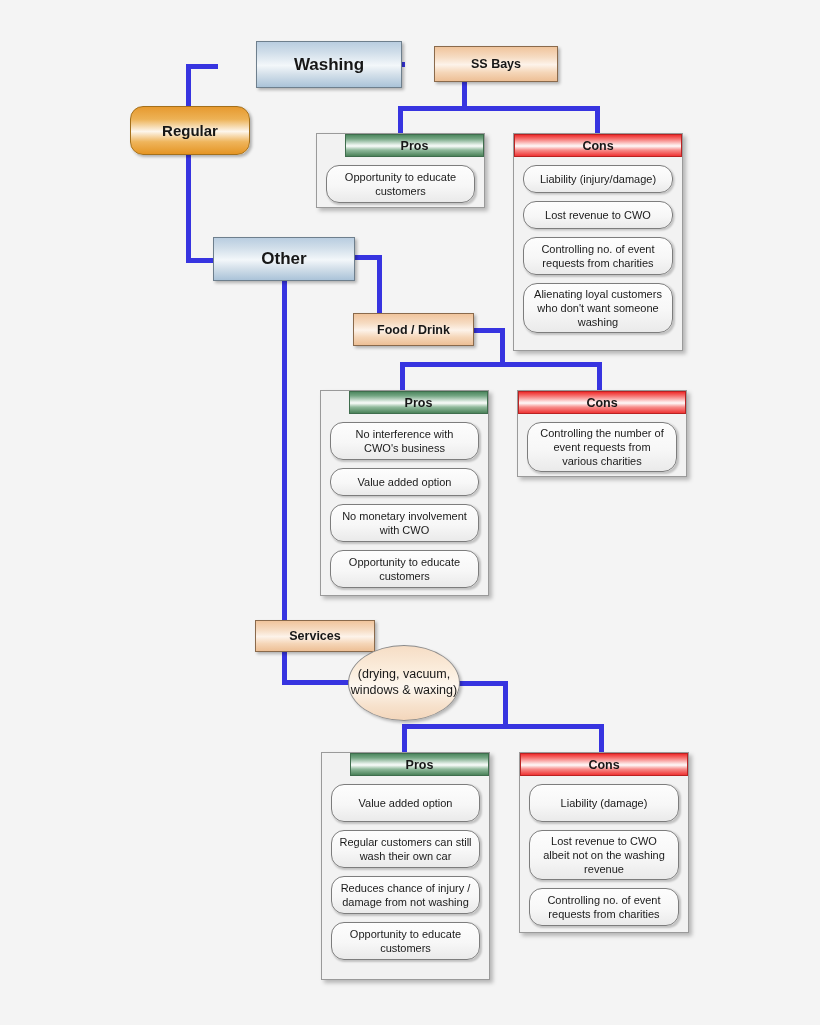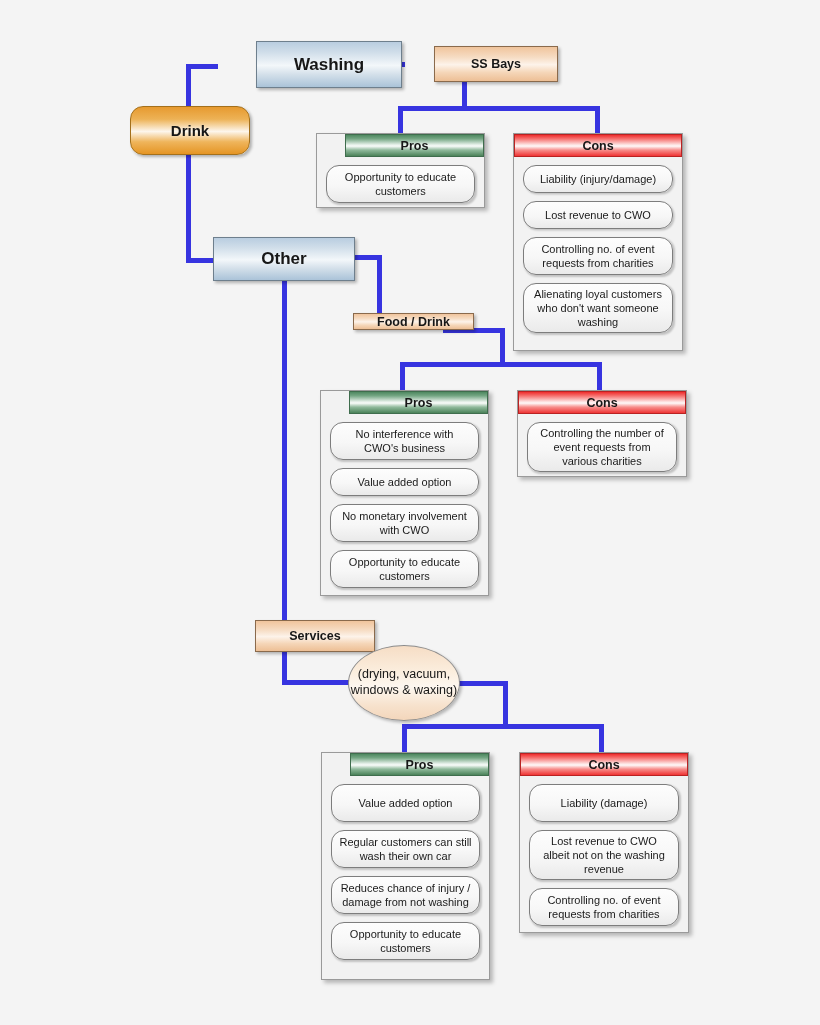--- a/index.html
+++ b/index.html
@@ -110,21 +110,21 @@
     color: #1a1a1a;
     text-align: center;
     display: flex;
     align-items: center;
     justify-content: center;
     padding: 3px 7px;
     box-shadow: 1.5px 1.5px 2px rgba(0,0,0,0.2);
   }
   .item.h1 { min-height: 28px; }
   .item.h2 { min-height: 38px; }
-  .item.h3 { min-height: 50px; }
+  .item.h3 { min-height: 50px; border-radius: 14px; }
 </style>
 </head>
 <body>
 
 <div id="canvas">
 
   <div class="conn" style="left:186px; top:64px; width:5px; height:44px;"></div>
   <div class="conn" style="left:186px; top:64px; width:32px; height:5px;"></div>
 
   <div class="conn" style="left:359px; top:62px; width:46px; height:5px;"></div>
@@ -151,36 +151,36 @@
   <div class="conn" style="left:282px; top:650px; width:5px; height:34px;"></div>
   <div class="conn" style="left:282px; top:680px; width:72px; height:5px;"></div>
 
   <div class="conn" style="left:453px; top:681px; width:55px; height:5px;"></div>
   <div class="conn" style="left:503px; top:681px; width:5px; height:46px;"></div>
   <div class="conn" style="left:402px; top:724px; width:202px; height:5px;"></div>
   <div class="conn" style="left:402px; top:724px; width:5px; height:30px;"></div>
   <div class="conn" style="left:599px; top:724px; width:5px; height:30px;"></div>
 
   <div class="node node-orange-round" style="left:130px; top:106px; width:120px; height:49px;">
-    <span>Drink</span>
+    <span>Regular</span>
   </div>
 
   <div class="node node-blue" style="left:216px; top:41px; width:146px; height:47px;margin-left:40px;">
     <span>Washing</span>
   </div>
 
   <div class="node node-orange-sq" style="left:403px; top:46px; width:124px; height:36px;">
     <span>SS Bays</span>
   </div>
 
   <div class="node node-blue" style="left:213px; top:237px; width:142px; height:44px;">
     <span>Other</span>
   </div>
 
-  <div class="node node-orange-sq" style="left:322px; top:313px; width:121px; height:17px;">
+  <div class="node node-orange-sq" style="left:322px; top:313px; width:121px; height:33px;">
     <span>Food / Drink</span>
   </div>
 
   <div class="node node-orange-sq" style="left:224px; top:620px; width:120px; height:32px;">
     <span>Services</span>
   </div>
 
   <div class="node node-ellipse" style="left:348px; top:645px; width:112px; height:76px;">
     <span>(drying, vacuum, windows &amp; waxing)</span>
   </div>

